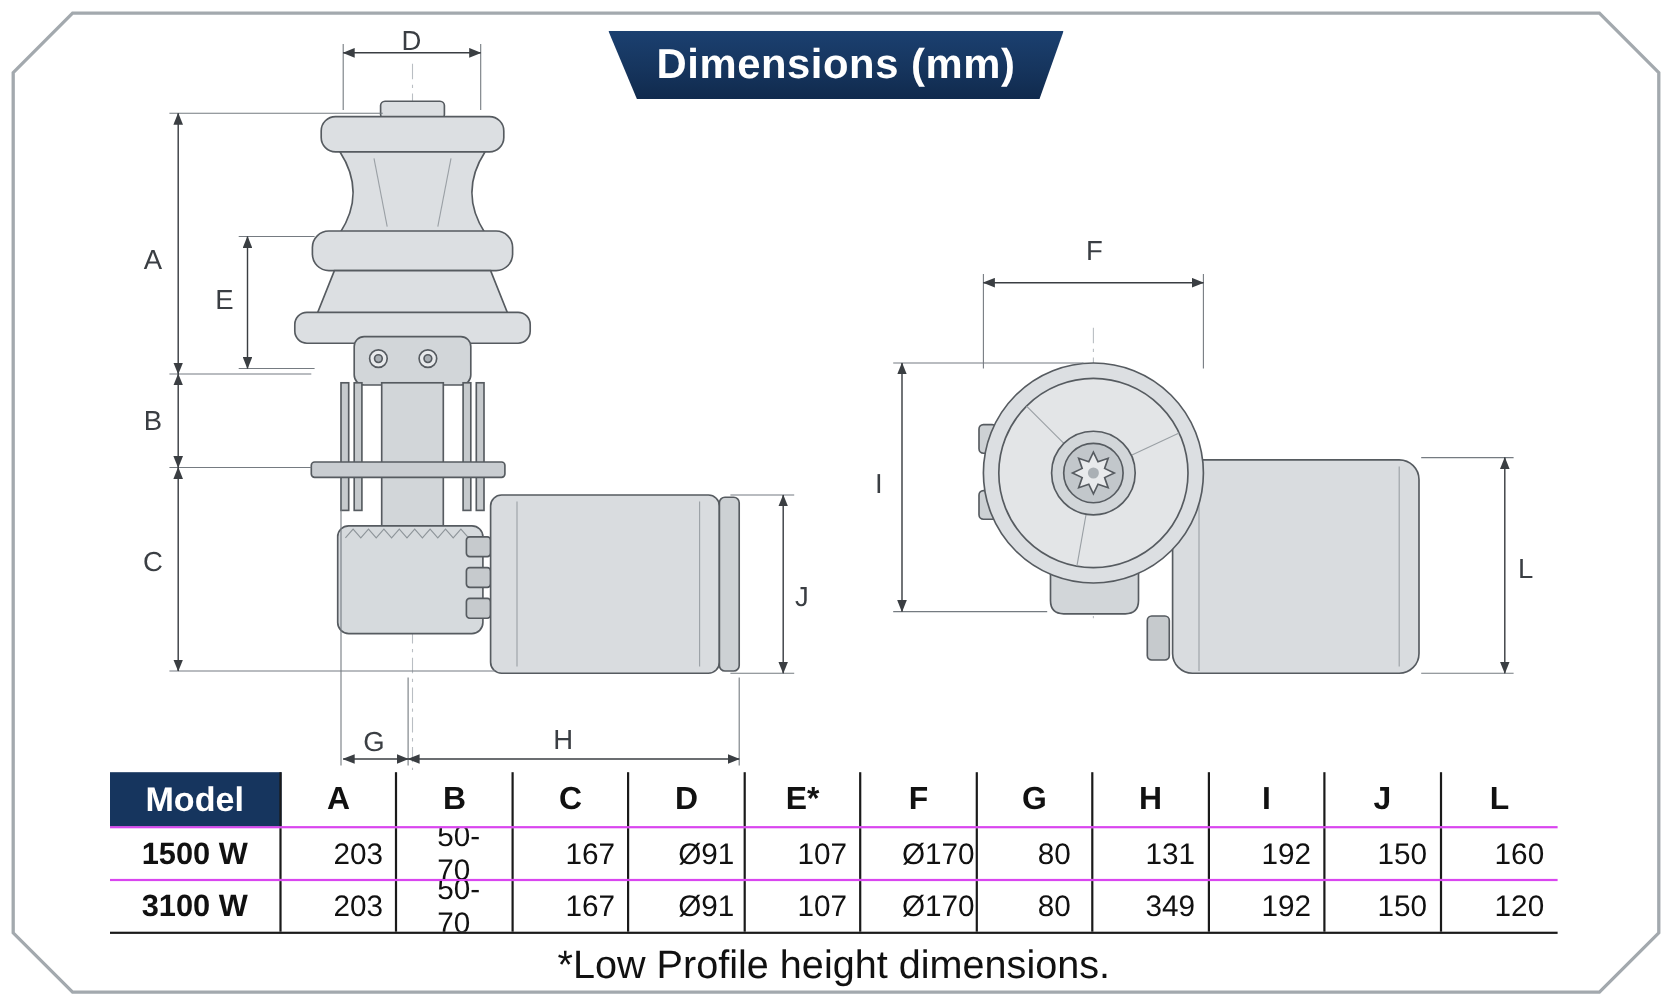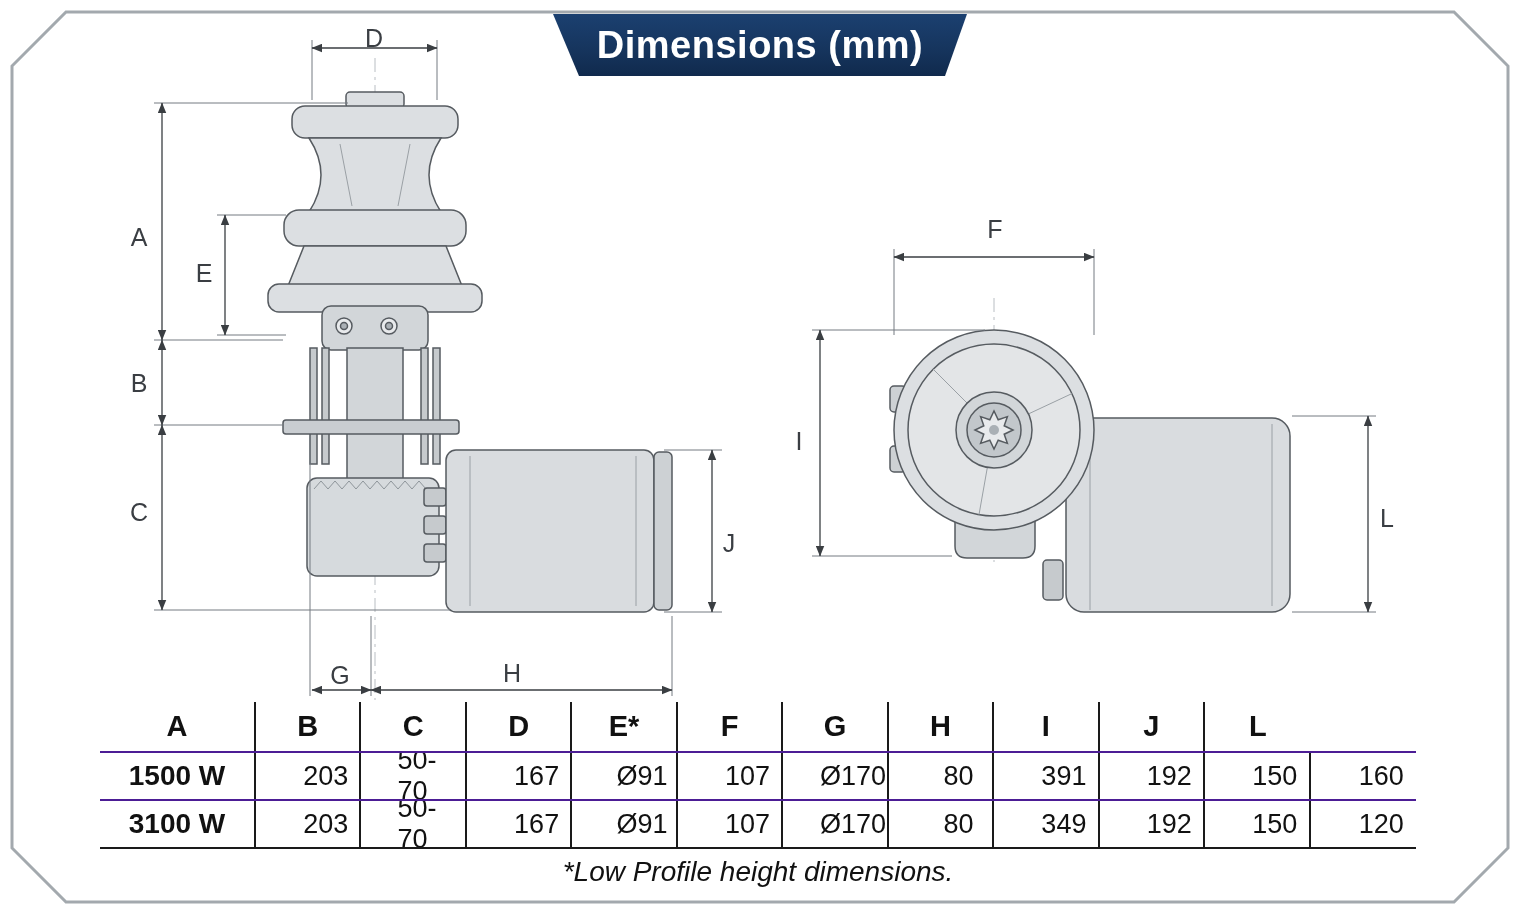--- a/index.html
+++ b/index.html
@@ -2,54 +2,54 @@
 <html><head>
 <meta charset="utf-8">
 <style>
   html,body{margin:0;padding:0;}
   body{width:1520px;height:914px;background:#ffffff;font-family:"Liberation Sans",sans-serif;}
   .page{position:relative;width:1520px;height:914px;background:#fff;overflow:hidden;}
   .drawing-svg{position:absolute;left:0;top:0;width:1520px;height:914px;}
 
   
   .banner{
-    position:absolute;left:553px;top:14px;width:414px;height:62px;
+    position:absolute;left:553px;top:28px;width:414px;height:62px;
     background:linear-gradient(180deg,#1b4070 0%,#16355e 55%,#102a4d 100%);
     clip-path:polygon(0 0,100% 0,calc(100% - 22px) 100%,26px 100%);
     display:flex;align-items:center;justify-content:center;
   }
   .banner span{color:#ffffff;font-size:38px;font-weight:bold;letter-spacing:.5px;}
 
   
   .dim-label{
     position:absolute;transform:translate(-50%,-50%);
     font-size:25px;color:#3a3e43;line-height:1;
   }
 
   
   .dims-table{
     position:absolute;left:100px;top:702px;width:1316px;color:#111;
     border-bottom:2px solid #1a1a1a;
   }
   .t-row{display:grid;grid-template-columns:156px repeat(11,1fr);}
   .t-head{height:49px;}
-  .t-data{height:46px;border-top:2px solid #4c1d95;}
+  .t-data{height:46px;border-top:2px solid #d946ef;}
   .cell{
     display:flex;align-items:center;justify-content:center;
     border-right:2px solid #1a1a1a;overflow:hidden;
   }
   .cell:last-child{border-right:none;}
   .model-head{background:#16355e;color:#fff;font-weight:bold;font-size:31px;}
   .head{font-weight:bold;font-size:29px;}
   .model{font-weight:bold;font-size:28px;}
   .val{font-size:27px;margin-left:36px;}
 
   .footnote{
     position:absolute;left:100px;top:856px;width:1316px;text-align:center;
-    font-style:italic;font-size:28px;color:#111;
+    font-size:36px;color:#111;
   }
 </style>
 </head>
 <body>
 
 <div class="page">
 
   <svg class="drawing-svg" viewBox="0 0 1520 914">
     <defs>
       <marker id="arw" viewBox="0 0 10 8" markerWidth="11" markerHeight="9" refX="9.5" refY="4" orient="auto-start-reverse" markerUnits="userSpaceOnUse">
@@ -188,20 +188,21 @@
   <div class="dim-label" style="left:995px;top:229px">F</div>
   <div class="dim-label" style="left:799px;top:441px">I</div>
   <div class="dim-label" style="left:1387px;top:518px">L</div>
 
   <div class="banner">
     <span>Dimensions (mm)</span>
   </div>
 
   <div class="dims-table">
     <div class="t-row t-head">
+      <div class="cell model-head">Model</div>
       <div class="cell head">A</div>
       <div class="cell head">B</div>
       <div class="cell head">C</div>
       <div class="cell head">D</div>
       <div class="cell head">E*</div>
       <div class="cell head">F</div>
       <div class="cell head">G</div>
       <div class="cell head">H</div>
       <div class="cell head">I</div>
       <div class="cell head">J</div>
@@ -209,21 +210,21 @@
     </div>
     <div class="t-row t-data">
       <div class="cell model">1500 W</div>
       <div class="cell val">203</div>
       <div class="cell val">50-70</div>
       <div class="cell val">167</div>
       <div class="cell val">Ø91</div>
       <div class="cell val">107</div>
       <div class="cell val">Ø170</div>
       <div class="cell val">80</div>
-      <div class="cell val">391</div>
+      <div class="cell val">131</div>
       <div class="cell val">192</div>
       <div class="cell val">150</div>
       <div class="cell val">160</div>
     </div>
     <div class="t-row t-data">
       <div class="cell model">3100 W</div>
       <div class="cell val">203</div>
       <div class="cell val">50-70</div>
       <div class="cell val">167</div>
       <div class="cell val">Ø91</div>

